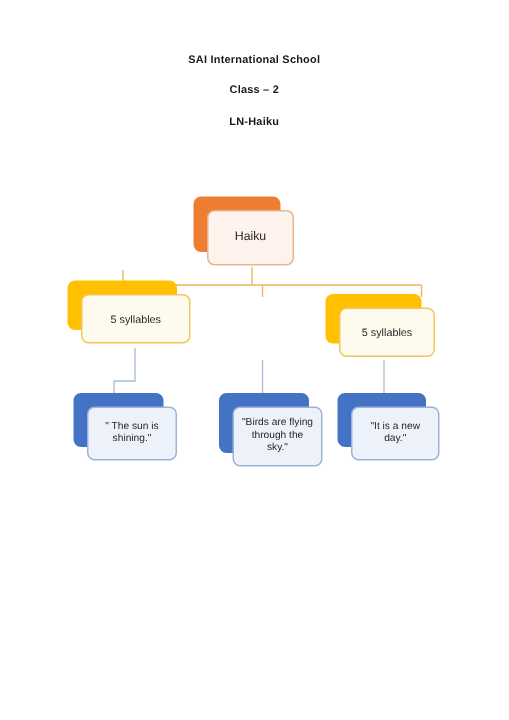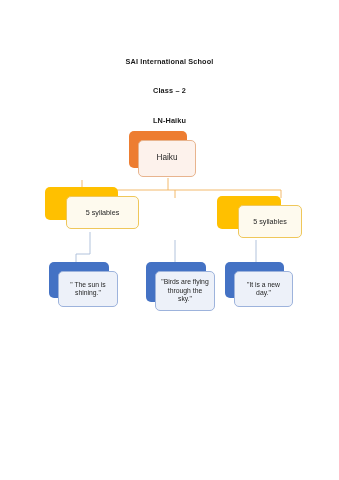--- a/index.html
+++ b/index.html
@@ -23,21 +23,20 @@
     width: 339px;
     text-align: center;
   }
   .header .line {
     font-size: 7.3px;
     font-weight: bold;
     color: #1a1a1a;
     letter-spacing: 0.15px;
     line-height: 1;
     margin-bottom: 13px;
-    margin-top: 22px;
   }
 
   
   .diagram {
     position: absolute;
     left: 0;
     top: 0;
     width: 339px;
     height: 480px;
   }
@@ -87,21 +86,20 @@
     font-size: 8.2px;
   }
 
   
   .node-mid .plate { background: #FFC000; }
   .node-mid .card {
     background: #FEFAEE;
     border: 0.8px solid #EFC75A;
     color: #262626;
     font-size: 7.2px;
-    margin-left: 12px;
   }
 
   
   .node-leaf .plate { background: #4472C4; }
   .node-leaf .card {
     background: #EDF1F9;
     border: 0.8px solid #9DB3DC;
     color: #262626;
     font-size: 6.8px;
     padding: 0 4px;

